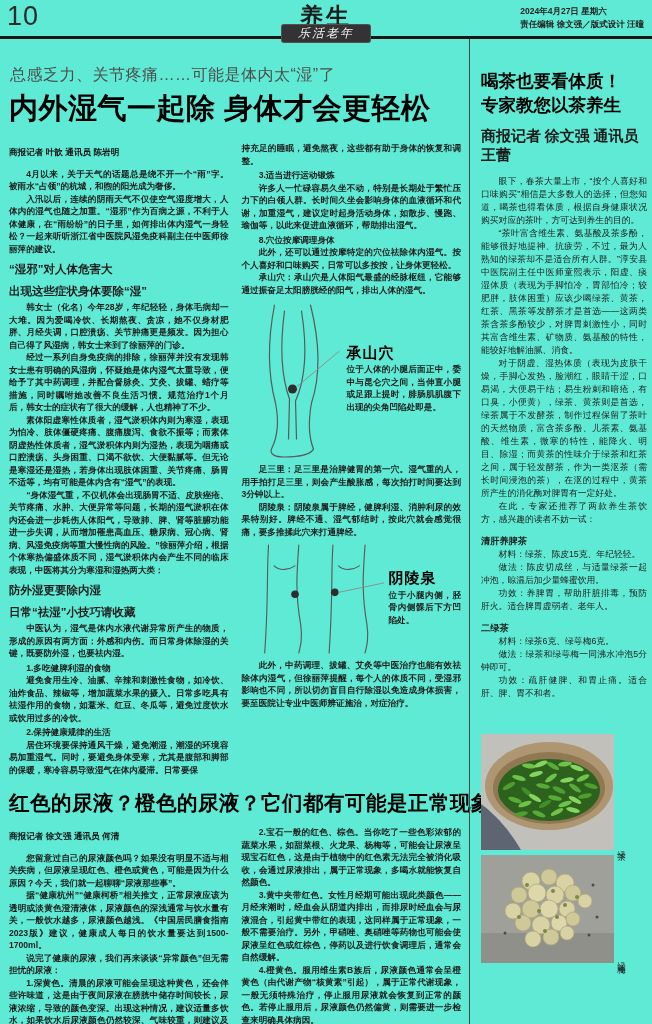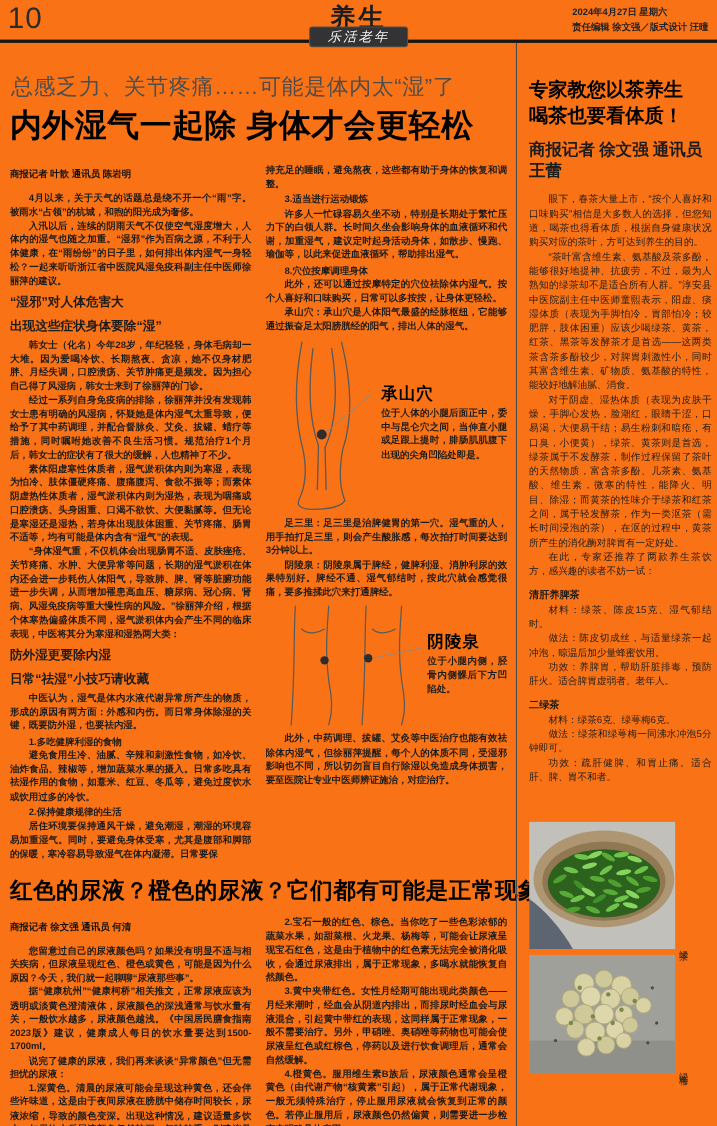--- a/index.html
+++ b/index.html
@@ -1,38 +1,38 @@
 <!DOCTYPE html>
 <html><head>
 <meta charset="utf-8">
 <style>
   html,body{margin:0;padding:0;background:#e8e8e6;}
   .page{
     position:relative;width:652px;height:1024px;margin:0 auto;
-    background:#f97316;overflow:hidden;
+    background:#5eead4;overflow:hidden;
     font-family:"Liberation Sans","DejaVu Sans",sans-serif;
     color:#1c1c1c;
   }
   
   .hdr{position:relative;height:36px;border-bottom:3px solid #161616;}
   .pagenum{position:absolute;left:7px;top:1px;font-size:27px;color:#2b2b2b;letter-spacing:1px;}
   .section{position:absolute;left:50%;transform:translateX(-50%);top:1px;font-size:23px;font-weight:bold;letter-spacing:3px;}
   .masthead{
     position:absolute;left:50%;transform:translateX(-50%);top:25px;z-index:3;
     background:#333335;color:#f5f5f2;font-style:italic;font-size:12px;line-height:17px;
     padding:0 16px;border-radius:2px;font-family:"Liberation Serif","DejaVu Serif",serif;
     letter-spacing:2px;white-space:nowrap;box-shadow:0 0 0 1px #55504a;
   }
   .dateblock{position:absolute;right:8px;top:5px;text-align:left;font-size:8.5px;font-weight:bold;line-height:13px;color:#222;}
   
   .content{display:flex;align-items:stretch;height:988px;}
   .leftpanel{width:452px;padding:0 8px 0 9px;}
   .rightpanel{flex:1;border-left:1px solid #4a4a4a;padding:6px 5px 0 11px;min-width:0;}
   
-  .kicker{margin:26px 0 3px 1px;font-size:20px;color:#4d4d4d;letter-spacing:0.5px;white-space:nowrap;}
+  .kicker{margin:26px 0 3px 1px;font-size:16px;color:#4d4d4d;letter-spacing:0.5px;white-space:nowrap;}
   .mainhead{margin:1px 0 13px 0;font-size:29px;font-weight:900;letter-spacing:0.5px;color:#000;white-space:nowrap;}
   
   .cols{display:flex;gap:13px;}
   .col{flex:1;min-width:0;font-size:8.6px;line-height:12.5px;}
   .col p{margin:0;font-weight:bold;}
   p.p,p.item{text-indent:2em;text-align:justify;}
   p.cont{text-align:justify;}
   p.byline{font-weight:bold;margin:4px 0 9px;color:#111;}
   p.h{font-size:11.5px;font-weight:bold;line-height:15px;margin-top:7px;}
   p.h + p.p{margin-top:2px;}
@@ -175,36 +175,36 @@
               <p class="p">3.黄中夹带红色。女性月经期可能出现此类颜色——月经来潮时，经血会从阴道内排出，而排尿时经血会与尿液混合，引起黄中带红的表现，这同样属于正常现象，一般不需要治疗。另外，甲硝唑、奥硝唑等药物也可能会使尿液呈红色或红棕色，停药以及进行饮食调理后，通常会自然缓解。</p>
               <p class="p">4.橙黄色。服用维生素B族后，尿液颜色通常会呈橙黄色（由代谢产物“核黄素”引起），属于正常代谢现象，一般无须特殊治疗，停止服用尿液就会恢复到正常的颜色。若停止服用后，尿液颜色仍然偏黄，则需要进一步检查来明确具体病因。</p>
             </div>
         </div>
       </div>
 
     </div>
 
     <div class="rightpanel">
       <div class="teahead">
+        <div>喝茶也要看体质！</div>
         <div>专家教您以茶养生</div>
-        <div>喝茶也要看体质！</div>
       </div>
       <div class="tea-byline">商报记者 徐文强 通讯员 王蕾</div>
 
       <div class="teabody">
         <div>
             <p class="p">眼下，春茶大量上市，“按个人喜好和口味购买”相信是大多数人的选择，但您知道，喝茶也得看体质，根据自身健康状况购买对应的茶叶，方可达到养生的目的。</p>
             <p class="p">“茶叶富含维生素、氨基酸及茶多酚，能够很好地提神、抗疲劳，不过，最为人熟知的绿茶却不是适合所有人群。”淳安县中医院副主任中医师童熙表示，阳虚、痰湿体质（表现为手脚怕冷，胃部怕冷；较肥胖，肢体困重）应该少喝绿茶、黄茶，红茶、黑茶等发酵茶才是首选——这两类茶含茶多酚较少，对脾胃刺激性小，同时其富含维生素、矿物质、氨基酸的特性，能较好地解油腻、消食。</p>
             <p class="p">对于阴虚、湿热体质（表现为皮肤干燥，手脚心发热，脸潮红，眼睛干涩，口易渴，大便易干结；易生粉刺和暗疮，有口臭，小便黄），绿茶、黄茶则是首选，绿茶属于不发酵茶，制作过程保留了茶叶的天然物质，富含茶多酚、儿茶素、氨基酸、维生素，微寒的特性，能降火、明目、除湿；而黄茶的性味介于绿茶和红茶之间，属于轻发酵茶，作为一类沤茶（需长时间浸泡的茶），在沤的过程中，黄茶所产生的消化酶对脾胃有一定好处。</p>
             <p class="p">在此，专家还推荐了两款养生茶饮方，感兴趣的读者不妨一试：</p>
           </div>
 
         <p class="recipe-name">清肝养脾茶</p>
         <div>
-            <p class="p">材料：绿茶、陈皮15克、湿气郁结时。</p>
+            <p class="p">材料：绿茶、陈皮15克、年纪轻轻。</p>
             <p class="p">做法：陈皮切成丝，与适量绿茶一起冲泡，晾温后加少量蜂蜜饮用。</p>
             <p class="p">功效：养脾胃，帮助肝脏排毒，预防肝火。适合脾胃虚弱者、老年人。</p>
           </div>
 
         <p class="recipe-name">二绿茶</p>
         <div>
             <p class="p">材料：绿茶6克、绿萼梅6克。</p>
             <p class="p">做法：绿茶和绿萼梅一同沸水冲泡5分钟即可。</p>
             <p class="p">功效：疏肝健脾、和胃止痛。适合肝、脾、胃不和者。</p>
           </div>

